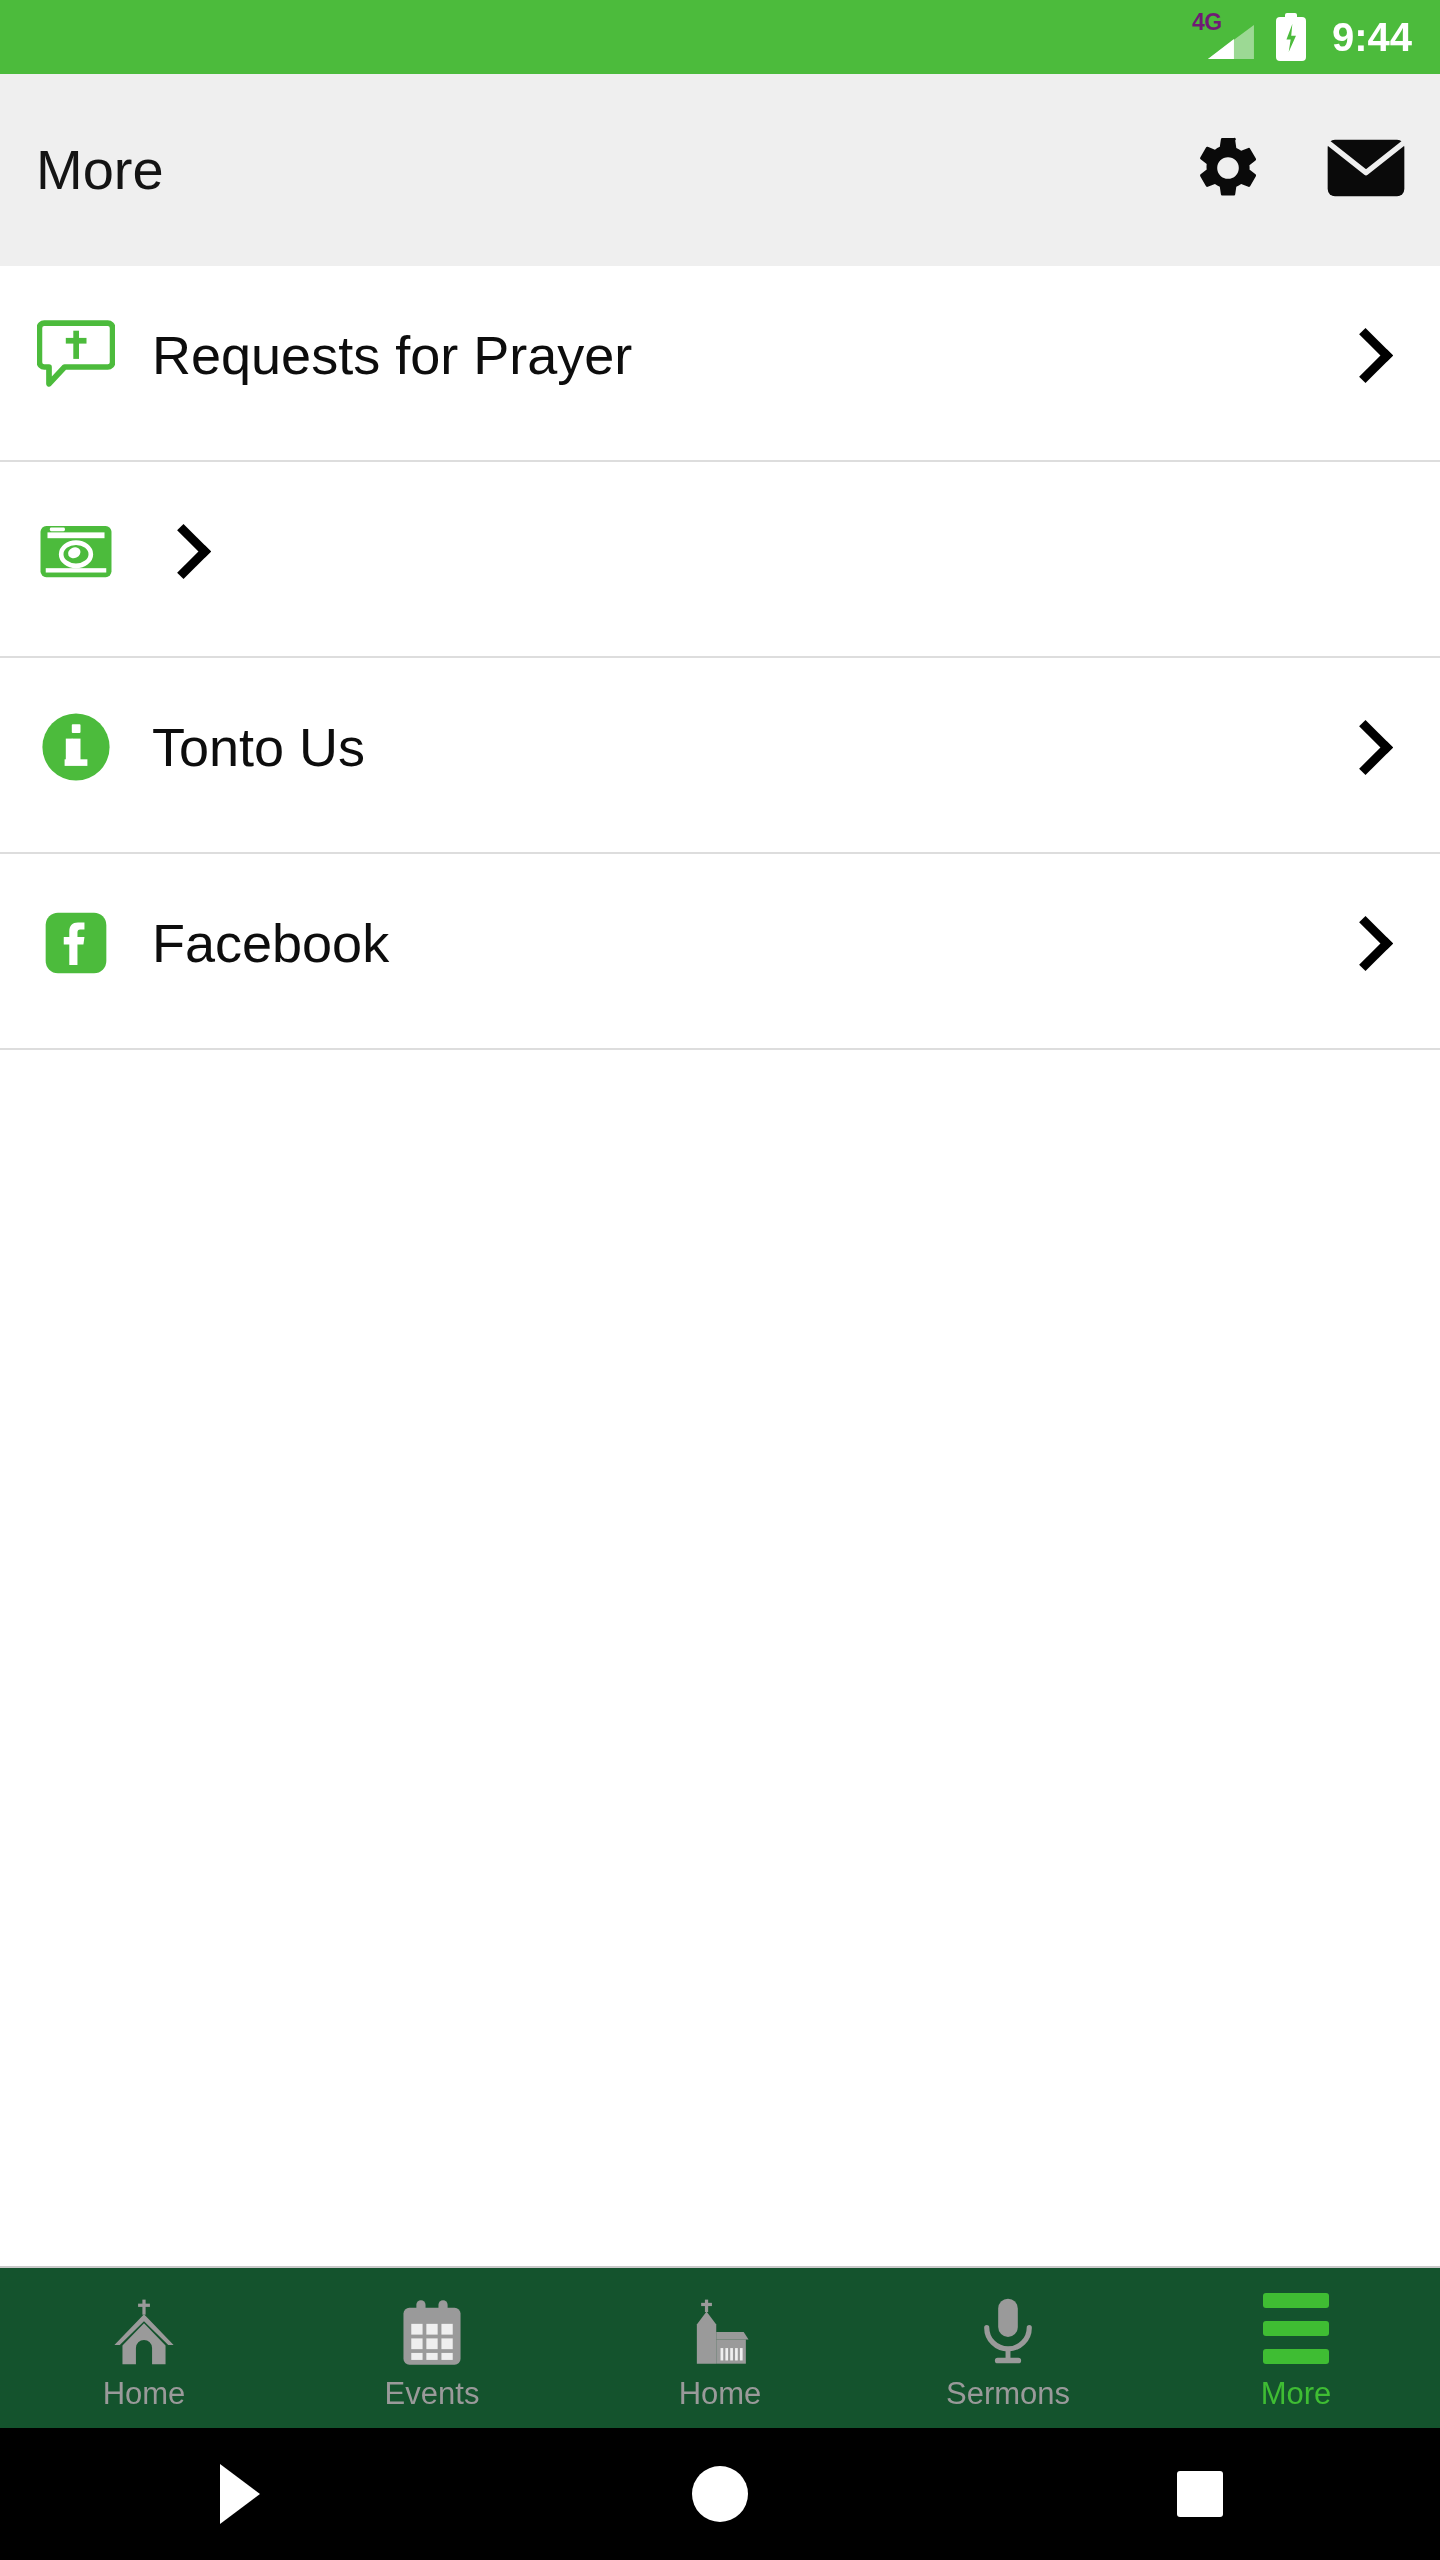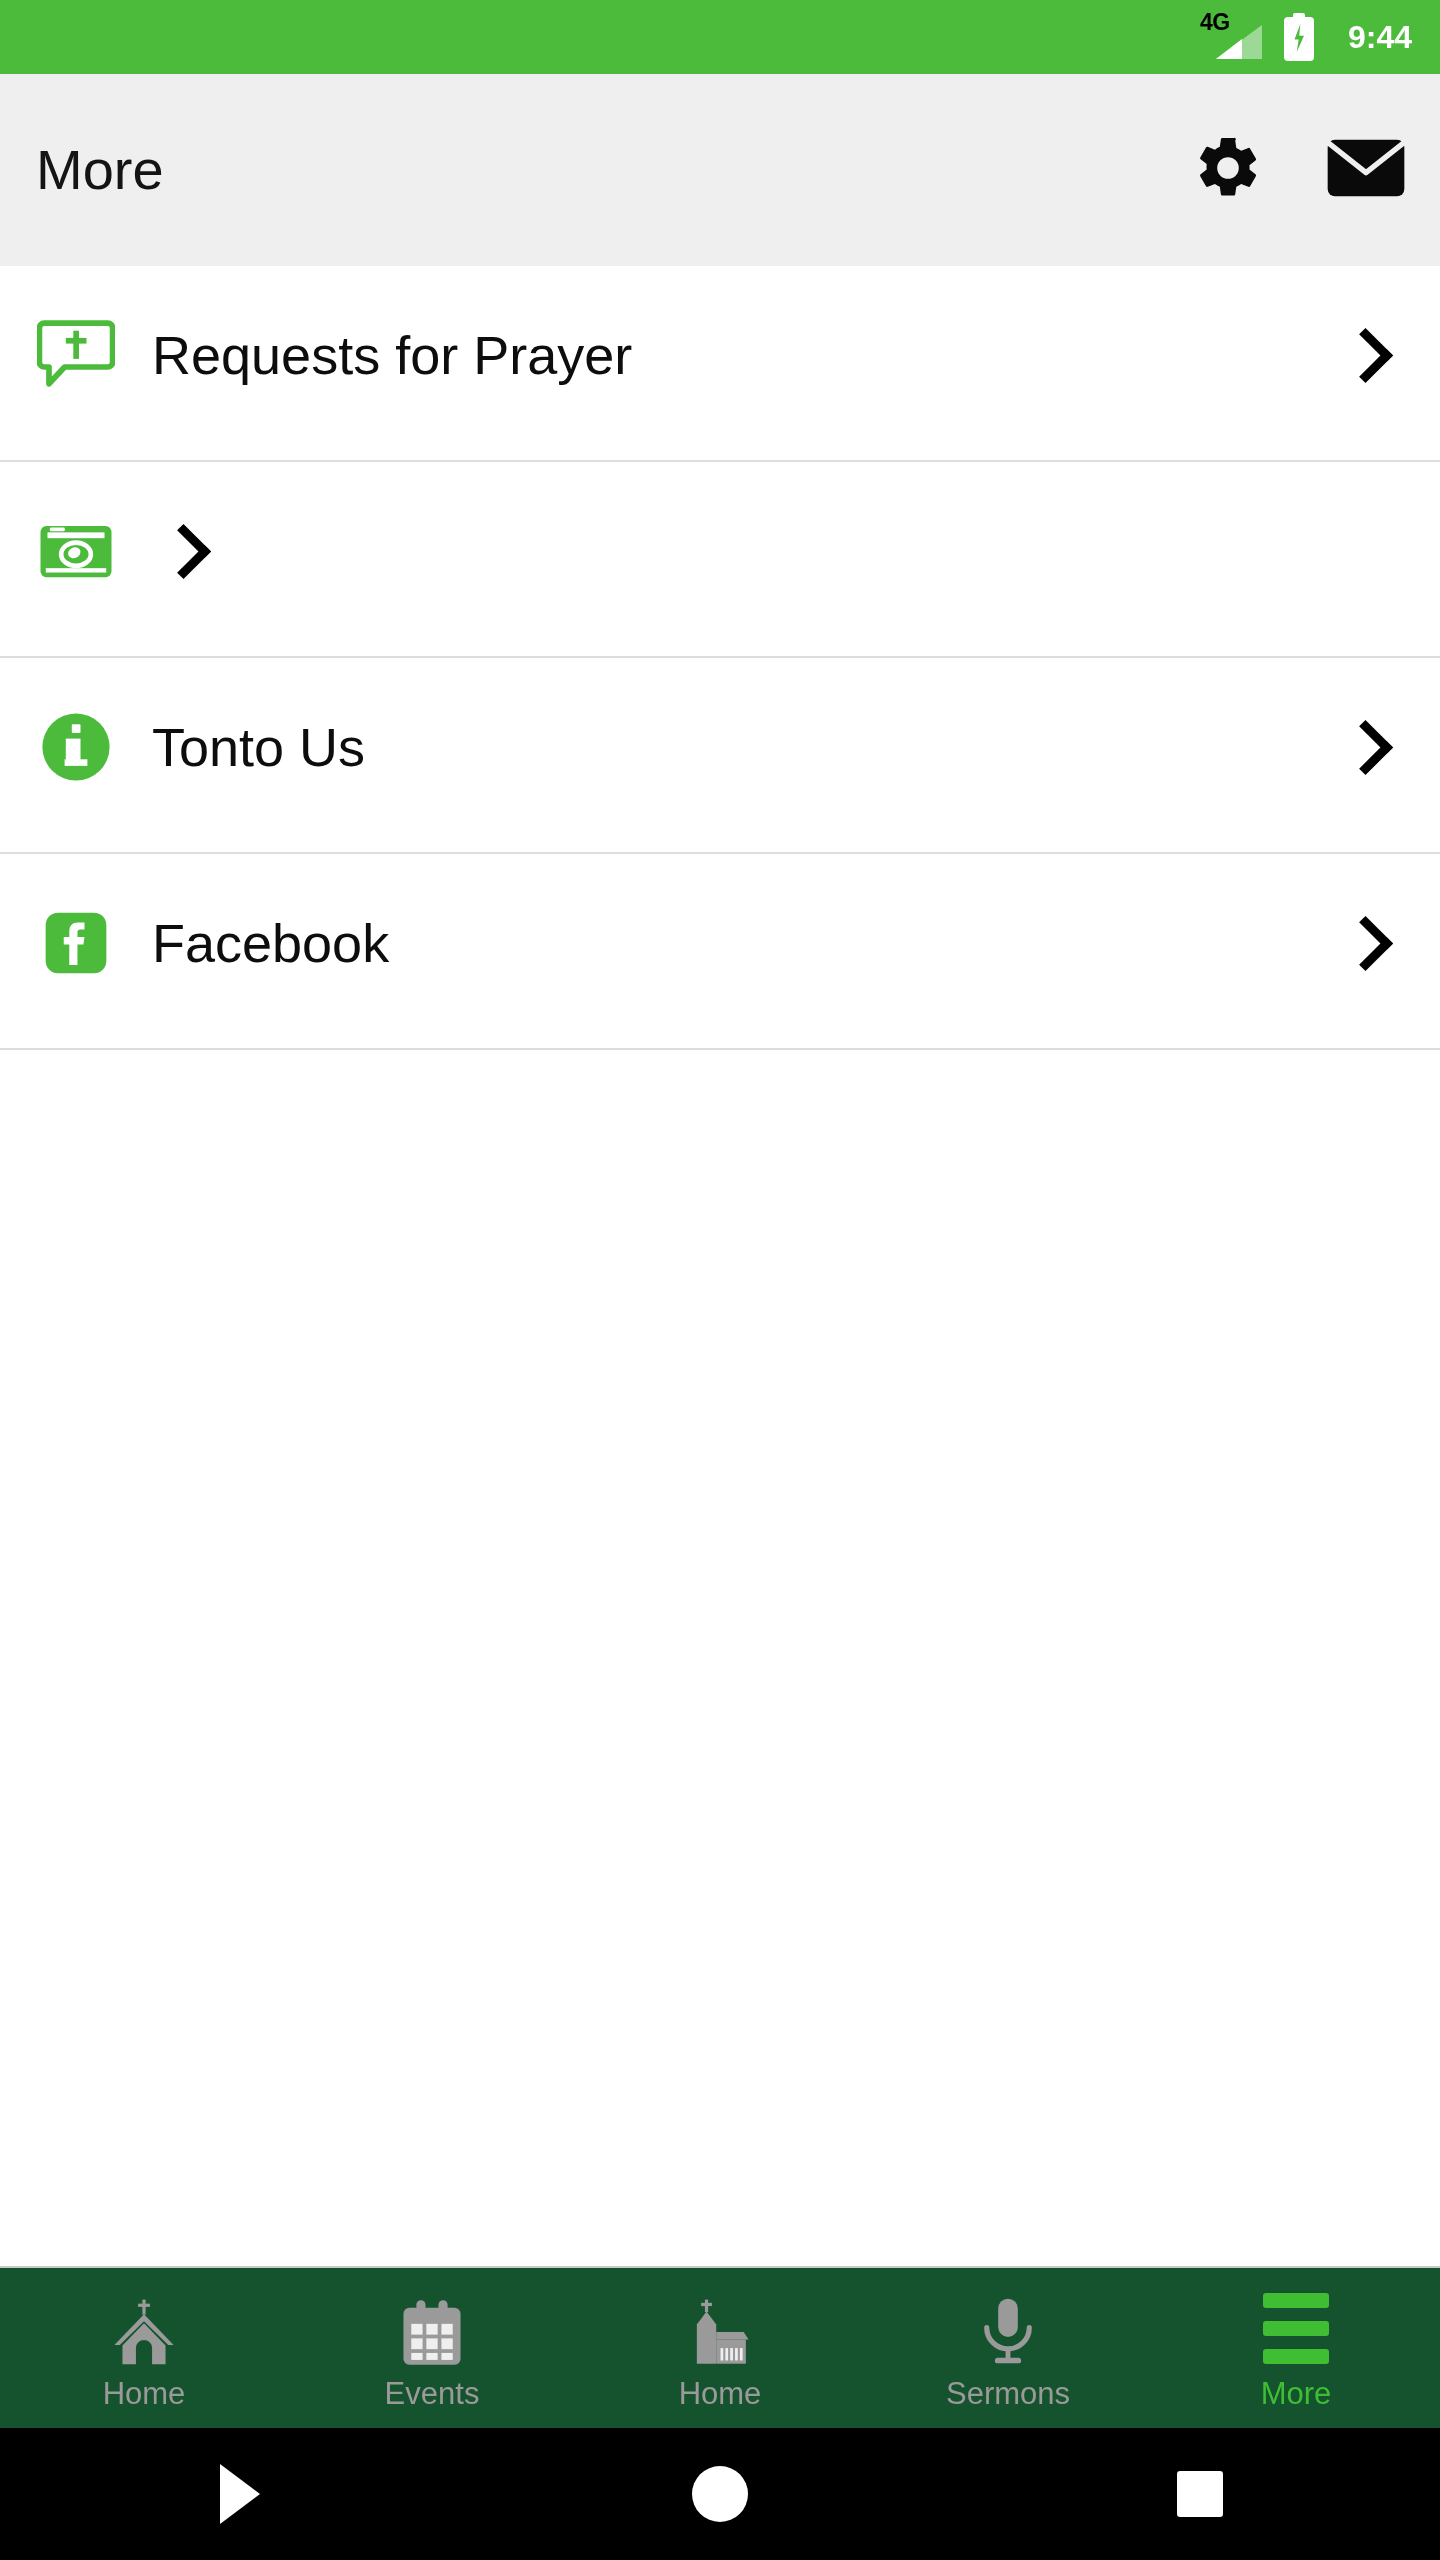--- a/index.html
+++ b/index.html
@@ -42,21 +42,21 @@
     position: relative;
     width: 62px;
     height: 48px;
   }
   .sig-label {
     position: absolute;
     top: -2px;
     left: 0px;
     font-size: 23px;
     font-weight: bold;
-    color: #000000;
+    color: #701a75;
     letter-spacing: -0.5px;
     line-height: 1;
   }
   .sig-bars {
     position: absolute;
     bottom: 2px;
     right: 0;
     width: 46px;
     height: 34px;
   }
@@ -94,26 +94,26 @@
     border-radius: 4px;
   }
   .battery .bolt {
     position: absolute;
     top: 11px; left: 8px;
     width: 14px; height: 28px;
     background: #4CBB3C;
     clip-path: polygon(60% 0, 18% 55%, 48% 55%, 34% 100%, 86% 42%, 52% 42%);
   }
   .clock {
-    font-size: 32px;
+    font-size: 40px;
     font-weight: bold;
     color: #ffffff;
     line-height: 1;
     letter-spacing: 0px;
-    margin-left: 12px;
+    margin-left: 4px;
   }
 
   
   .app-header {
     height: 192px;
     background: #EFEFEF;
     display: flex;
     align-items: center;
     padding: 0 34px 0 36px;
     box-sizing: border-box;

